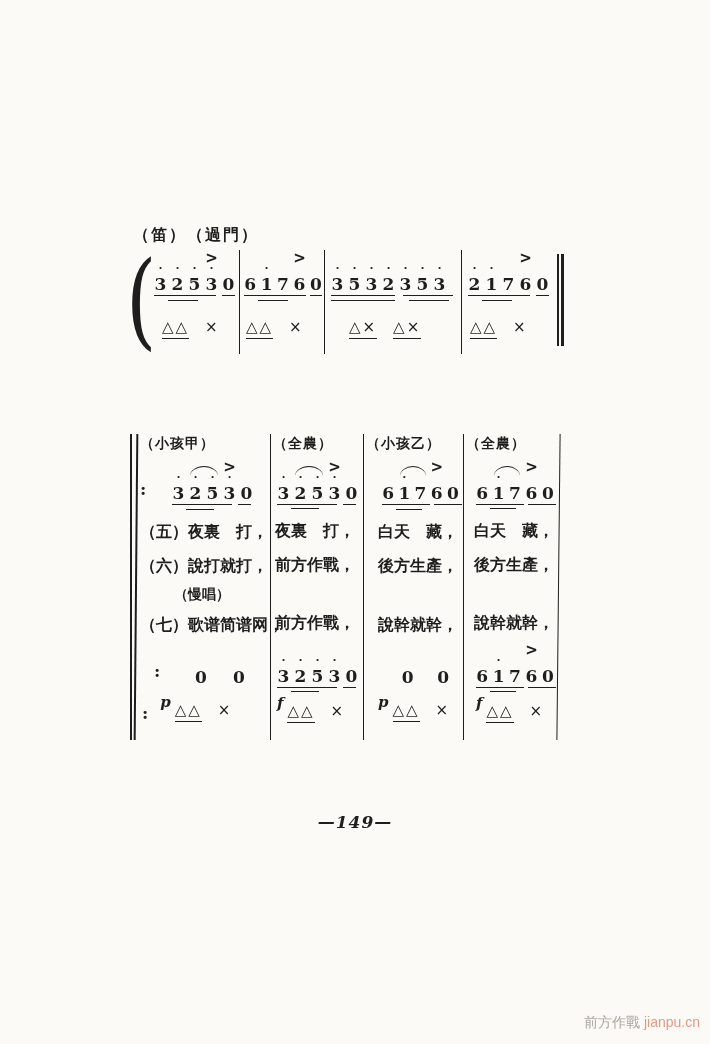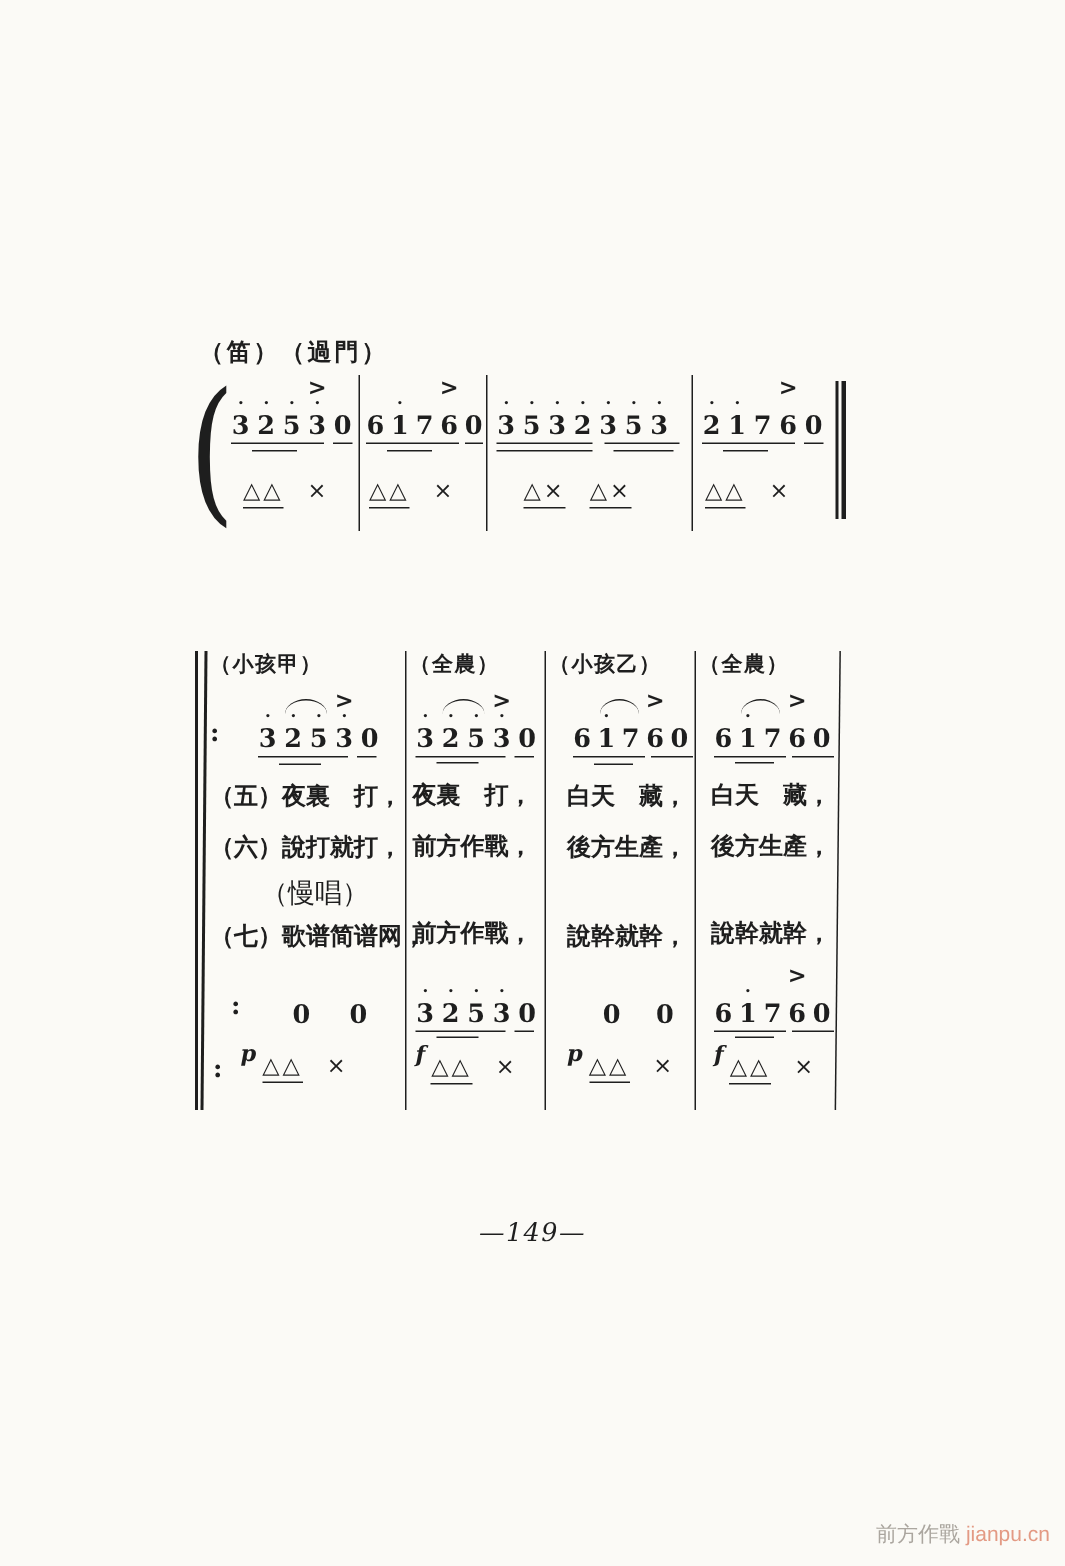--- a/index.html
+++ b/index.html
@@ -53,29 +53,29 @@
   .syscol{position:absolute;top:0;height:306px;display:flex;flex-direction:column;}
   .c0{left:10px;width:128px;}
   .c1{left:143px;width:88px;}
   .c2{left:236px;width:95px;}
   .c3{left:336px;width:90px;}
   .clabel{height:24px;line-height:20px;font-size:14px;font-weight:700;letter-spacing:1px;}
   .mel{position:relative;height:58px;padding-top:4px;}
   .mel .rc{position:absolute;left:0;top:22px;}
   .slur{position:absolute;height:9px;border-top:1.8px solid #1e1e1e;border-radius:50% 50% 0 0 / 100% 100% 0 0;top:9px;}
   .lyr{height:35px;line-height:30px;font-size:16px;font-weight:700;white-space:nowrap;}
-  .tempo{height:26px;line-height:22px;font-size:18px;font-weight:400;}
+  .tempo{height:26px;line-height:22px;font-size:14px;font-weight:700;}
   .mel2{position:relative;height:50px;padding-top:2px;}
   .mel2 .rc{position:absolute;left:14px;top:18px;}
   .percline{position:relative;height:40px;display:flex;align-items:flex-start;padding-top:8px;}
   .percline .rc{margin-right:12px;position:relative;top:2px;}
   
   .pageno{
     position:absolute;left:0;right:0;top:812px;text-align:center;
-    font-family:"DejaVu Serif",serif;font-style:italic;font-weight:400;font-size:17px;letter-spacing:1px;
+    font-family:"DejaVu Serif",serif;font-style:italic;font-weight:700;font-size:17px;letter-spacing:1px;
   }
   .wm{position:absolute;right:10px;top:1014px;font-size:14px;font-family:"Liberation Sans","DejaVu Sans",sans-serif;}
   .wm .nm{color:#aba69f;}
   .wm .url{color:#e39a84;text-decoration:none;}
 </style>
 </head>
 <body>
 
 <div class="page">
 

